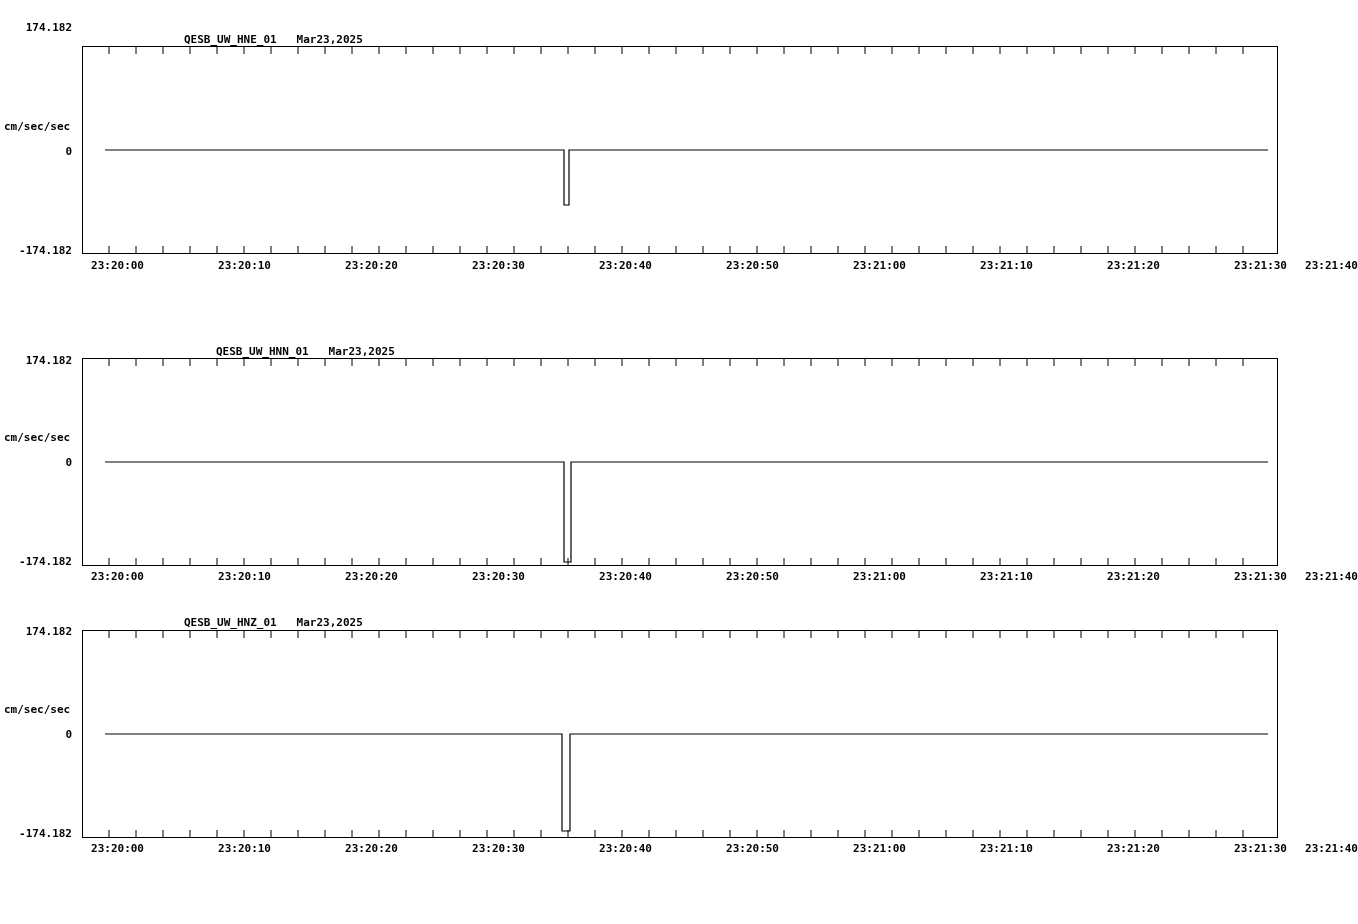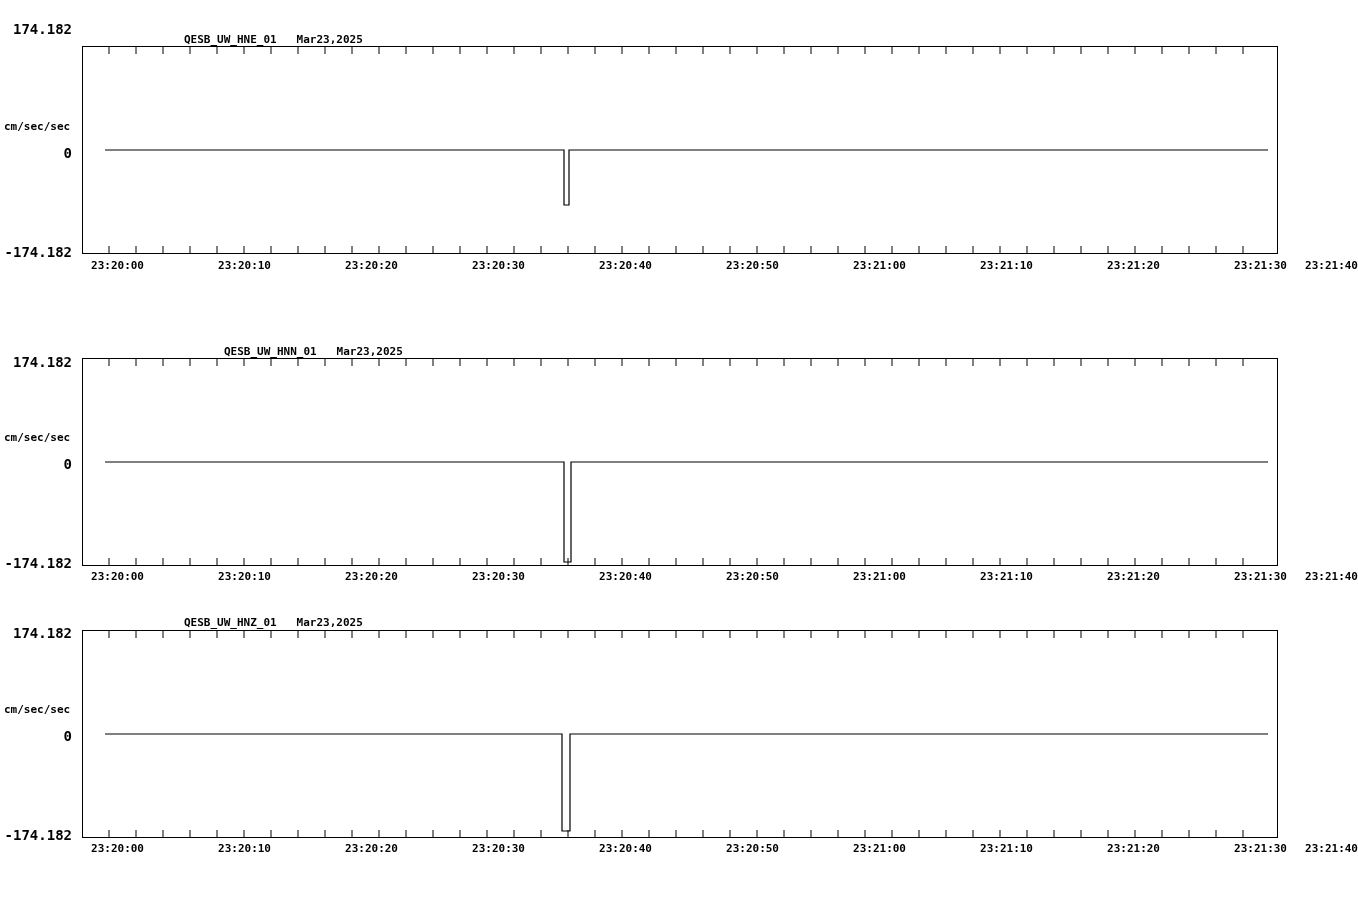--- a/index.html
+++ b/index.html
@@ -39,21 +39,21 @@
   }
   .ylabel-units {
     position: absolute;
     font-size: 11px;
     font-weight: bold;
     text-align: left;
     white-space: pre;
   }
   .ytick-label {
     position: absolute;
-    font-size: 14px;
+    font-size: 11px;
     font-weight: bold;
     text-align: right;
     white-space: pre;
   }
   .xtick-label {
     position: absolute;
     font-size: 11px;
     font-weight: bold;
     text-align: right;
     white-space: pre;
@@ -182,21 +182,21 @@
     <div class="xtick-label" style="left:572px; top:259px; width:80px;">23:20:40</div>
     <div class="xtick-label" style="left:699px; top:259px; width:80px;">23:20:50</div>
     <div class="xtick-label" style="left:826px; top:259px; width:80px;">23:21:00</div>
     <div class="xtick-label" style="left:953px; top:259px; width:80px;">23:21:10</div>
     <div class="xtick-label" style="left:1080px; top:259px; width:80px;">23:21:20</div>
     <div class="xtick-label" style="left:1207px; top:259px; width:80px;">23:21:30</div>
     <div class="xtick-label" style="left:1278px; top:259px; width:80px;">23:21:40</div>
   </div>
 
   <div class="panel" style="top:305px; height:290px;">
-    <div class="panel-title" style="left:184px; top:40px;padding-left:40px;">QESB_UW_HNN_01   Mar23,2025</div>
+    <div class="panel-title" style="left:176px; top:40px;padding-left:40px;">QESB_UW_HNN_01   Mar23,2025</div>
     <div class="ylabel-units" style="left:4px; top:126px;">cm/sec/sec</div>
     <div class="ytick-label" style="left:0px; top:49px; width:72px;">174.182</div>
     <div class="ytick-label" style="left:0px; top:151px; width:72px;">0</div>
     <div class="ytick-label" style="left:0px; top:250px; width:72px;">-174.182</div>
 
     <div class="plot-frame" style="left:82px; top:53px; width:1196px; height:208px;">
       <svg class="trace-svg" width="1194" height="206" viewBox="0 0 1194 206">
         <g stroke="#000000" stroke-width="1">
           <line x1="26" y1="0" x2="26" y2="7"></line>
             <line x1="53" y1="0" x2="53" y2="7"></line>

